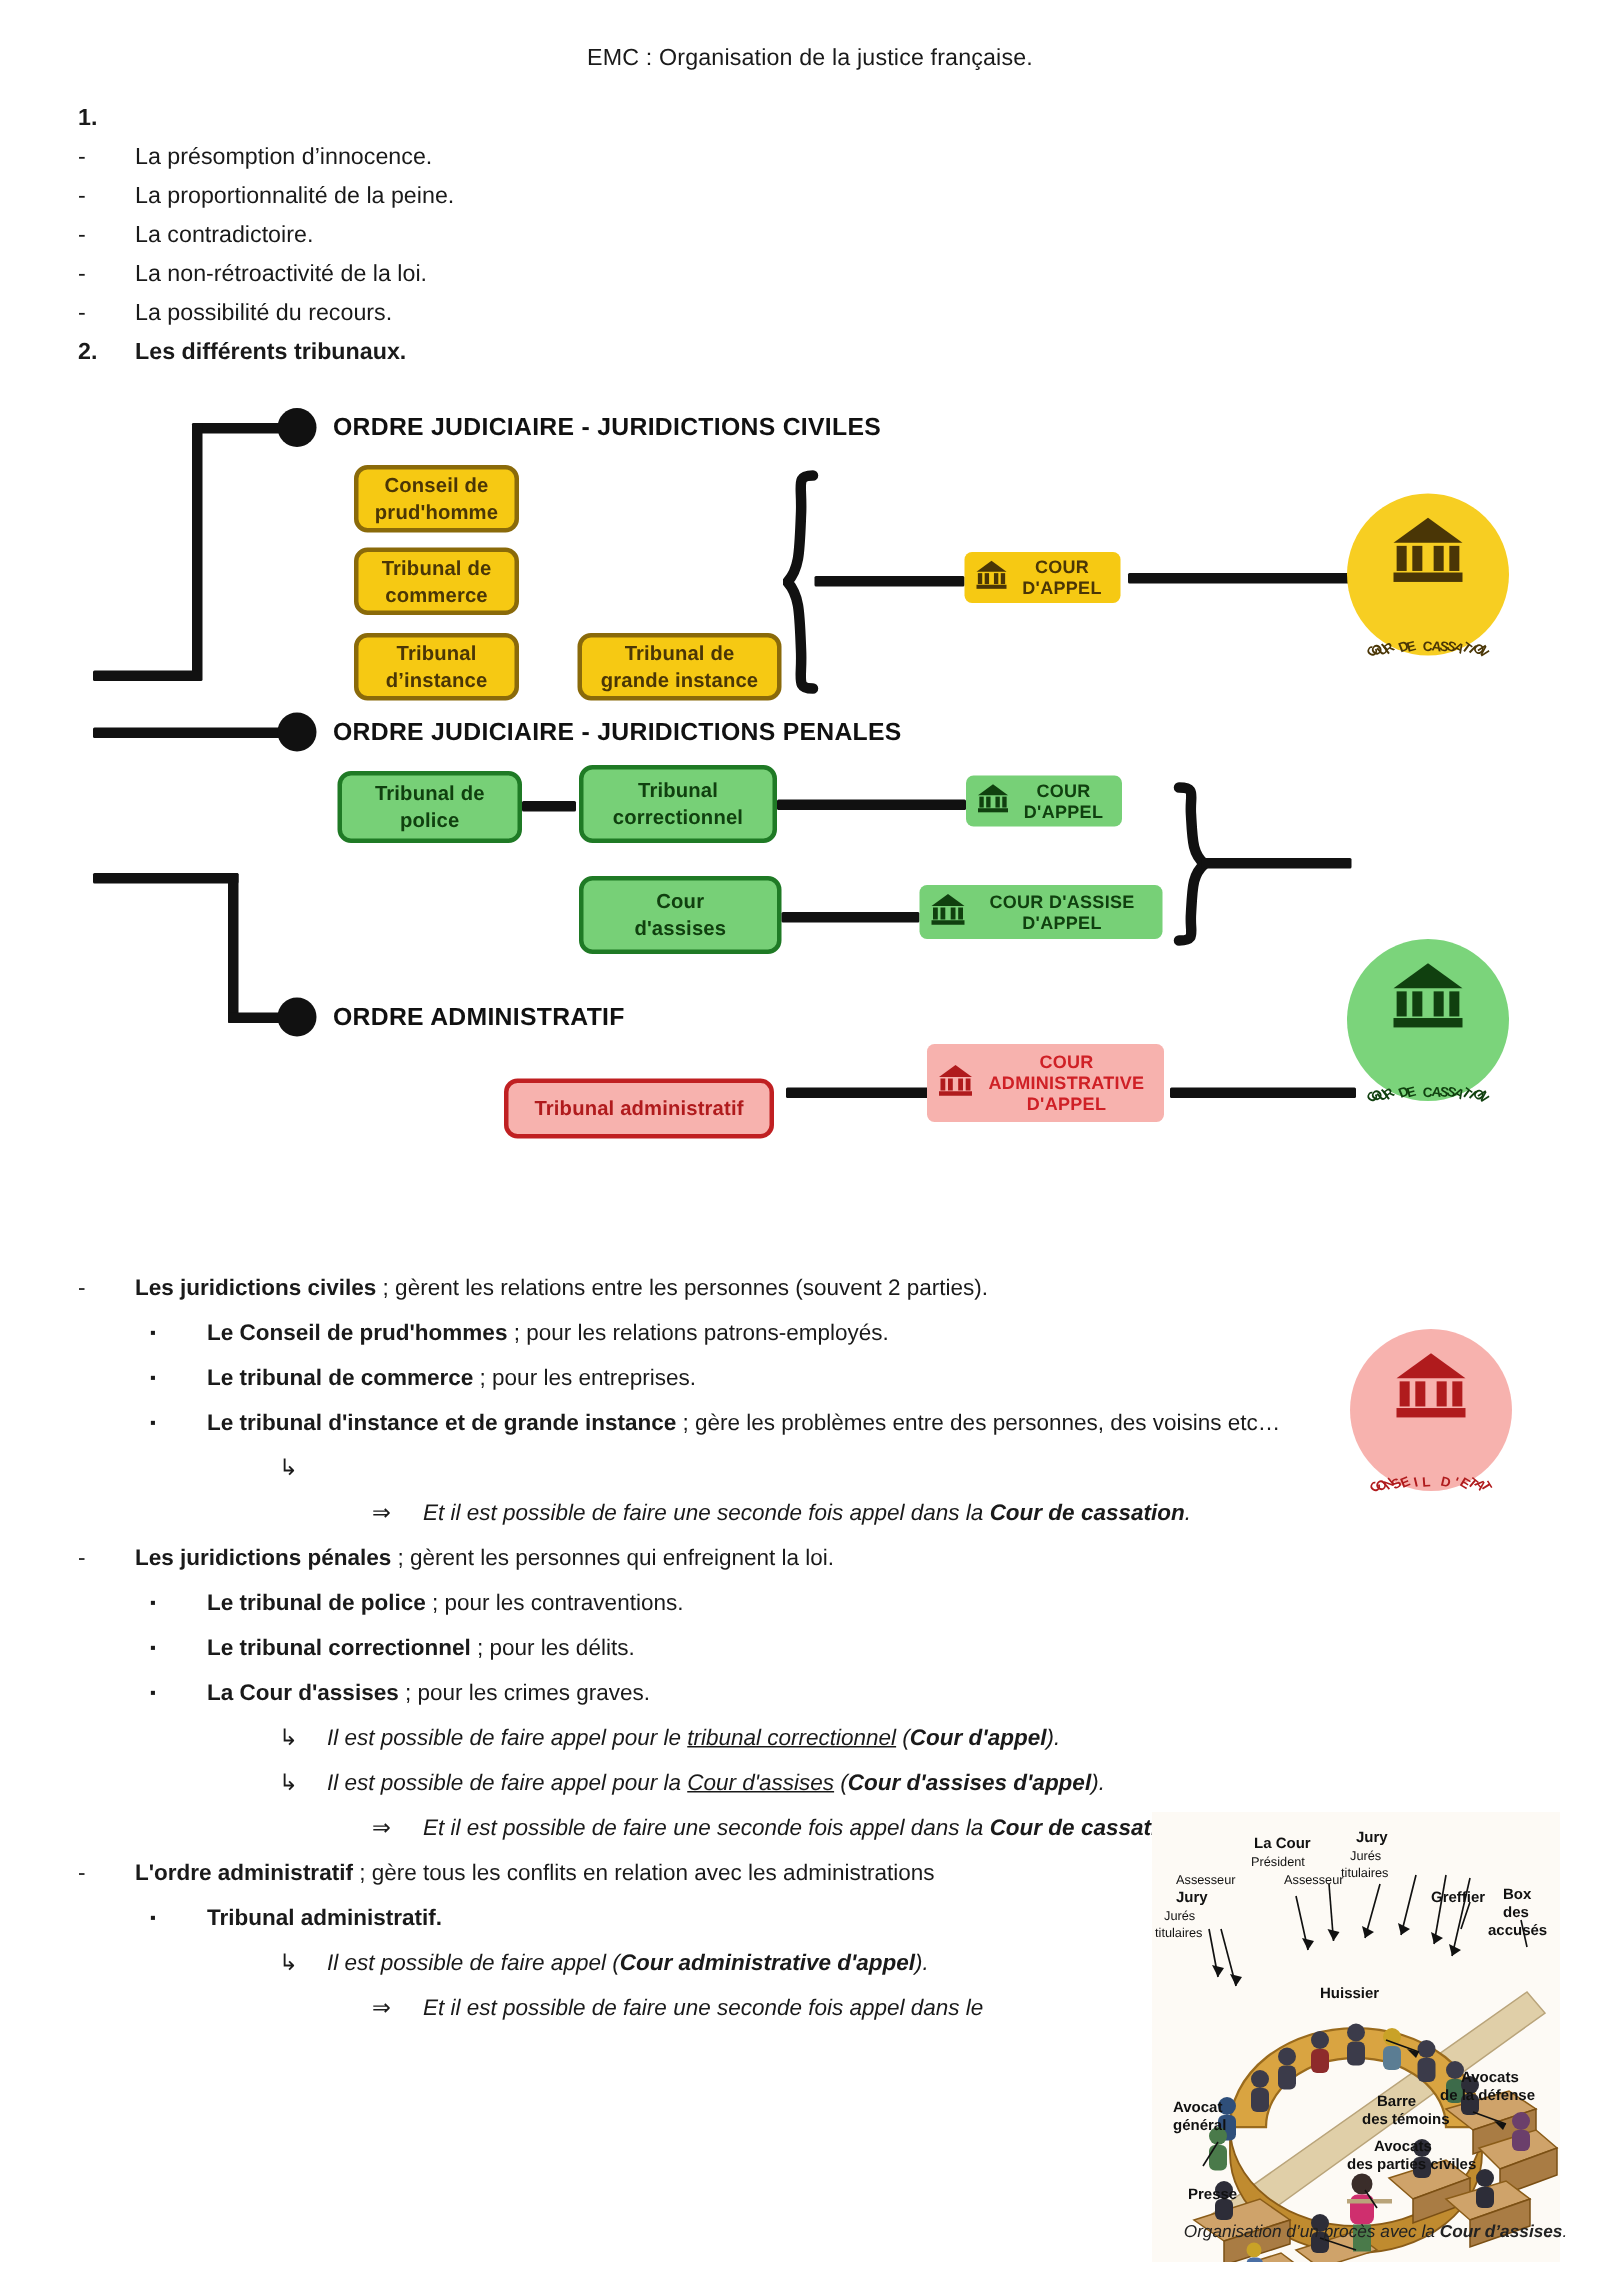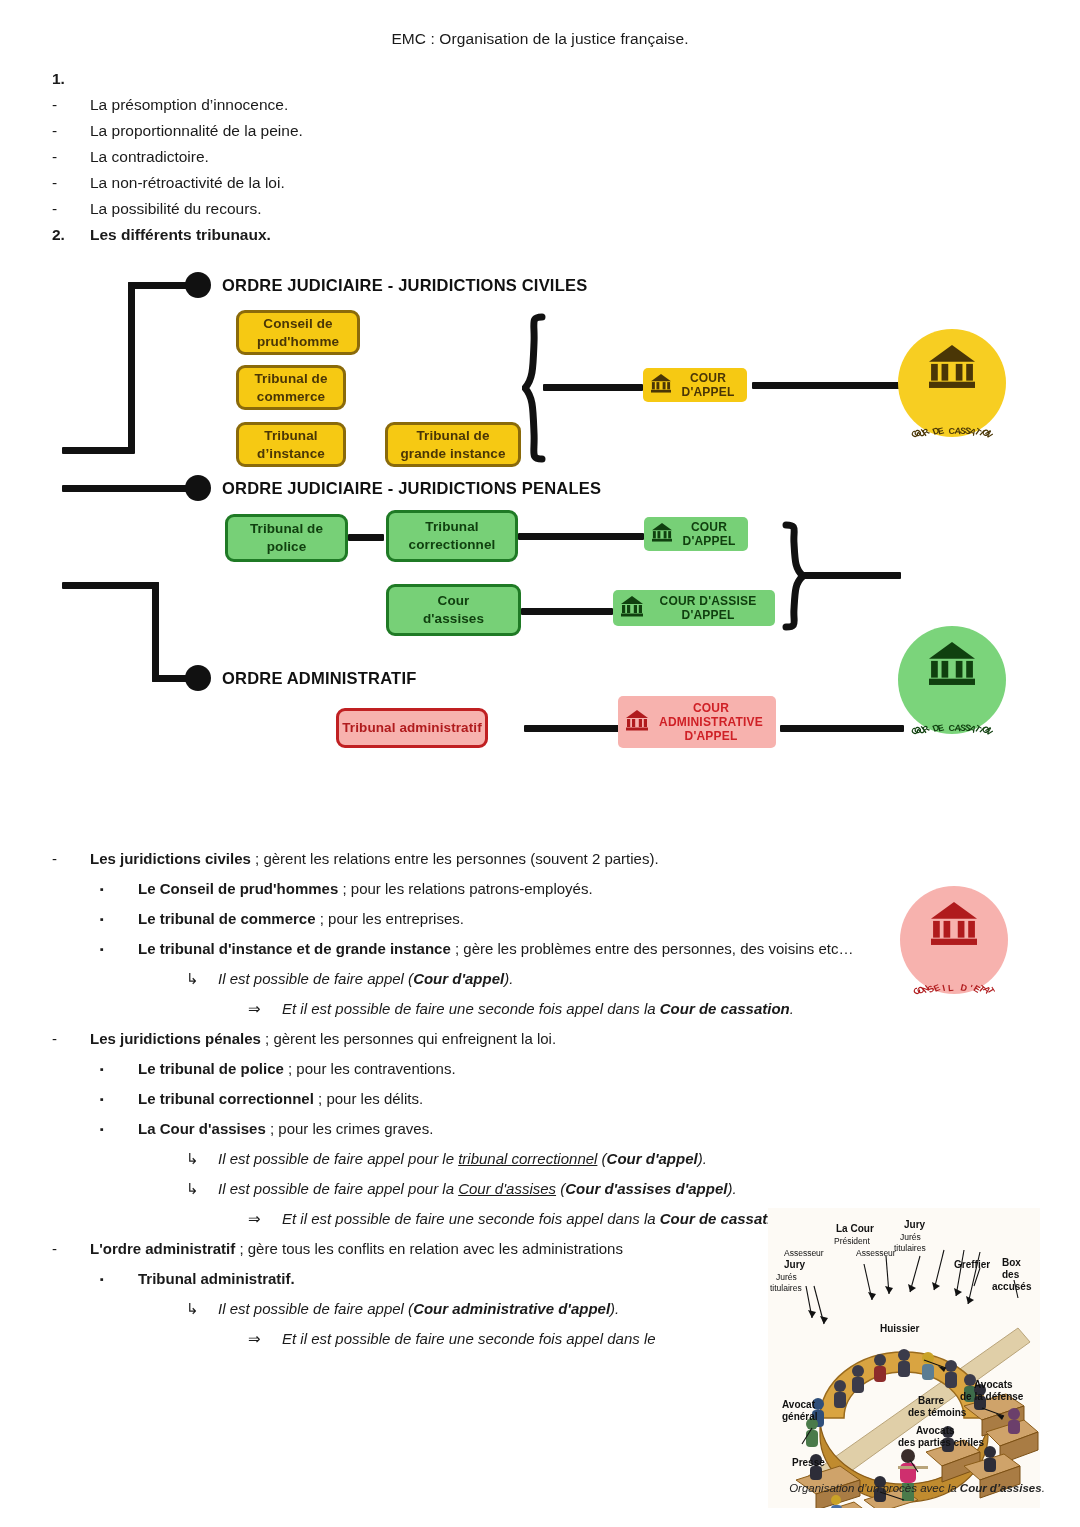--- a/index.html
+++ b/index.html
@@ -194,21 +194,21 @@
 
   <div class="bullet-dot" style="left:185px; top:6px;"></div>
   <div class="sec-head" style="left:222px; top:10px;">ORDRE JUDICIAIRE - JURIDICTIONS CIVILES</div>
 
   <div class="bullet-dot" style="left:185px; top:209px;"></div>
   <div class="sec-head" style="left:222px; top:213px;">ORDRE JUDICIAIRE - JURIDICTIONS PENALES</div>
 
   <div class="bullet-dot" style="left:185px; top:399px;"></div>
   <div class="sec-head" style="left:222px; top:403px;">ORDRE ADMINISTRATIF</div>
 
-  <div class="node n-yellow" style="left:236px; top:44px; width:124px; height:45px;">
+  <div class="node n-yellow" style="left:236px; top:44px; width:110px; height:45px;">
     <span>Conseil de</span>
     <span>prud'homme</span>
   </div>
   <div class="node n-yellow" style="left:236px; top:99px; width:110px; height:45px;">
     <span>Tribunal de</span>
     <span>commerce</span>
   </div>
   <div class="node n-yellow" style="left:236px; top:156px; width:110px; height:45px;">
     <span>Tribunal</span>
     <span>d’instance</span>
@@ -322,21 +322,21 @@
         <rect x="2" y="10" width="3.2" height="8" fill="#10400f"></rect>
         <rect x="7" y="10" width="3.2" height="8" fill="#10400f"></rect>
         <rect x="13.8" y="10" width="3.2" height="8" fill="#10400f"></rect>
         <rect x="18.8" y="10" width="3.2" height="8" fill="#10400f"></rect>
         <rect x="1" y="18.5" width="22" height="3" fill="#10400f"></rect>
       </svg>
     </span>
     <span class="circ-label lbl-green"><span style="display: inline-block; position: relative; width: 100%;"><span style="position: absolute; left: 15.4499%; top: 2.82048px; transform: translateX(-50%) rotate(-58deg); transform-origin: 50% 50%; white-space: pre;">C</span><span style="position: absolute; left: 18.4507%; top: 2.20377px; transform: translateX(-50%) rotate(-50.75deg); transform-origin: 50% 50%; white-space: pre;">O</span><span style="position: absolute; left: 21.9559%; top: 1.64775px; transform: translateX(-50%) rotate(-43.5deg); transform-origin: 50% 50%; white-space: pre;">U</span><span style="position: absolute; left: 25.9096%; top: 1.16133px; transform: translateX(-50%) rotate(-36.25deg); transform-origin: 50% 50%; white-space: pre;">R</span><span style="position: absolute; left: 30.2485%; top: 0.752282px; transform: translateX(-50%) rotate(-29deg); transform-origin: 50% 50%; white-space: pre;">&nbsp;</span><span style="position: absolute; left: 34.9032%; top: 0.427143px; transform: translateX(-50%) rotate(-21.75deg); transform-origin: 50% 50%; white-space: pre;">D</span><span style="position: absolute; left: 39.7993%; top: 0.191114px; transform: translateX(-50%) rotate(-14.5deg); transform-origin: 50% 50%; white-space: pre;">E</span><span style="position: absolute; left: 44.8586%; top: 0.0479703px; transform: translateX(-50%) rotate(-7.25deg); transform-origin: 50% 50%; white-space: pre;">&nbsp;</span><span style="position: absolute; left: 50%; top: 0px; transform: translateX(-50%) rotate(0deg); transform-origin: 50% 50%; white-space: pre;">C</span><span style="position: absolute; left: 55.1414%; top: 0.0479703px; transform: translateX(-50%) rotate(7.25deg); transform-origin: 50% 50%; white-space: pre;">A</span><span style="position: absolute; left: 60.2007%; top: 0.191114px; transform: translateX(-50%) rotate(14.5deg); transform-origin: 50% 50%; white-space: pre;">S</span><span style="position: absolute; left: 65.0968%; top: 0.427143px; transform: translateX(-50%) rotate(21.75deg); transform-origin: 50% 50%; white-space: pre;">S</span><span style="position: absolute; left: 69.7515%; top: 0.752282px; transform: translateX(-50%) rotate(29deg); transform-origin: 50% 50%; white-space: pre;">A</span><span style="position: absolute; left: 74.0904%; top: 1.16133px; transform: translateX(-50%) rotate(36.25deg); transform-origin: 50% 50%; white-space: pre;">T</span><span style="position: absolute; left: 78.0441%; top: 1.64775px; transform: translateX(-50%) rotate(43.5deg); transform-origin: 50% 50%; white-space: pre;">I</span><span style="position: absolute; left: 81.5493%; top: 2.20377px; transform: translateX(-50%) rotate(50.75deg); transform-origin: 50% 50%; white-space: pre;">O</span><span style="position: absolute; left: 84.5501%; top: 2.82048px; transform: translateX(-50%) rotate(58deg); transform-origin: 50% 50%; white-space: pre;">N</span></span></span>
   </div>
 
-  <div class="node n-red" style="left:336px; top:442px; width:152px; height:40px;">
+  <div class="node n-red" style="left:336px; top:453px; width:180px; height:40px;">
     <span>Tribunal administratif</span>
   </div>
   <div class="lineH" style="left:524px; top:459px; width:100px;"></div>
 
   <div class="chip c-red" style="left:618px; top:430px; width:158px; height:52px;">
     <span>
       <svg width="24" height="24" viewBox="0 0 24 22">
         <polygon points="12,1 23,9 1,9" fill="#b01b1d"></polygon>
         <rect x="2" y="10" width="3.2" height="8" fill="#b01b1d"></rect>
         <rect x="7" y="10" width="3.2" height="8" fill="#b01b1d"></rect>
@@ -381,21 +381,20 @@
   <div class="note-row">
     <span class="mark m-sq">▪</span>
     <span class="txt"><span class="b">Le tribunal de commerce</span><span> ; pour les entreprises.</span></span>
   </div>
   <div class="note-row">
     <span class="mark m-sq">▪</span>
     <span class="txt"><span class="b">Le tribunal d'instance et de grande instance</span><span> ; gère les problèmes entre des personnes, des voisins etc…</span></span>
   </div>
   <div class="note-row">
     <span class="mark m-hand">↳</span>
-    <span class="txt ital"><span>Il est possible de faire appel (</span><span class="b">Cour d'appel</span><span>).</span></span>
   </div>
   <div class="note-row">
     <span class="mark m-arrow">⇒</span>
     <span class="txt ital"><span>Et il est possible de faire une seconde fois appel dans la </span><span class="b">Cour de cassation</span><span>.</span></span>
   </div>
 
   <div class="note-row">
     <span class="mark m-dash">-</span>
     <span class="txt"><span class="b">Les juridictions pénales</span><span> ; gèrent les personnes qui enfreignent la loi.</span></span>
   </div>

